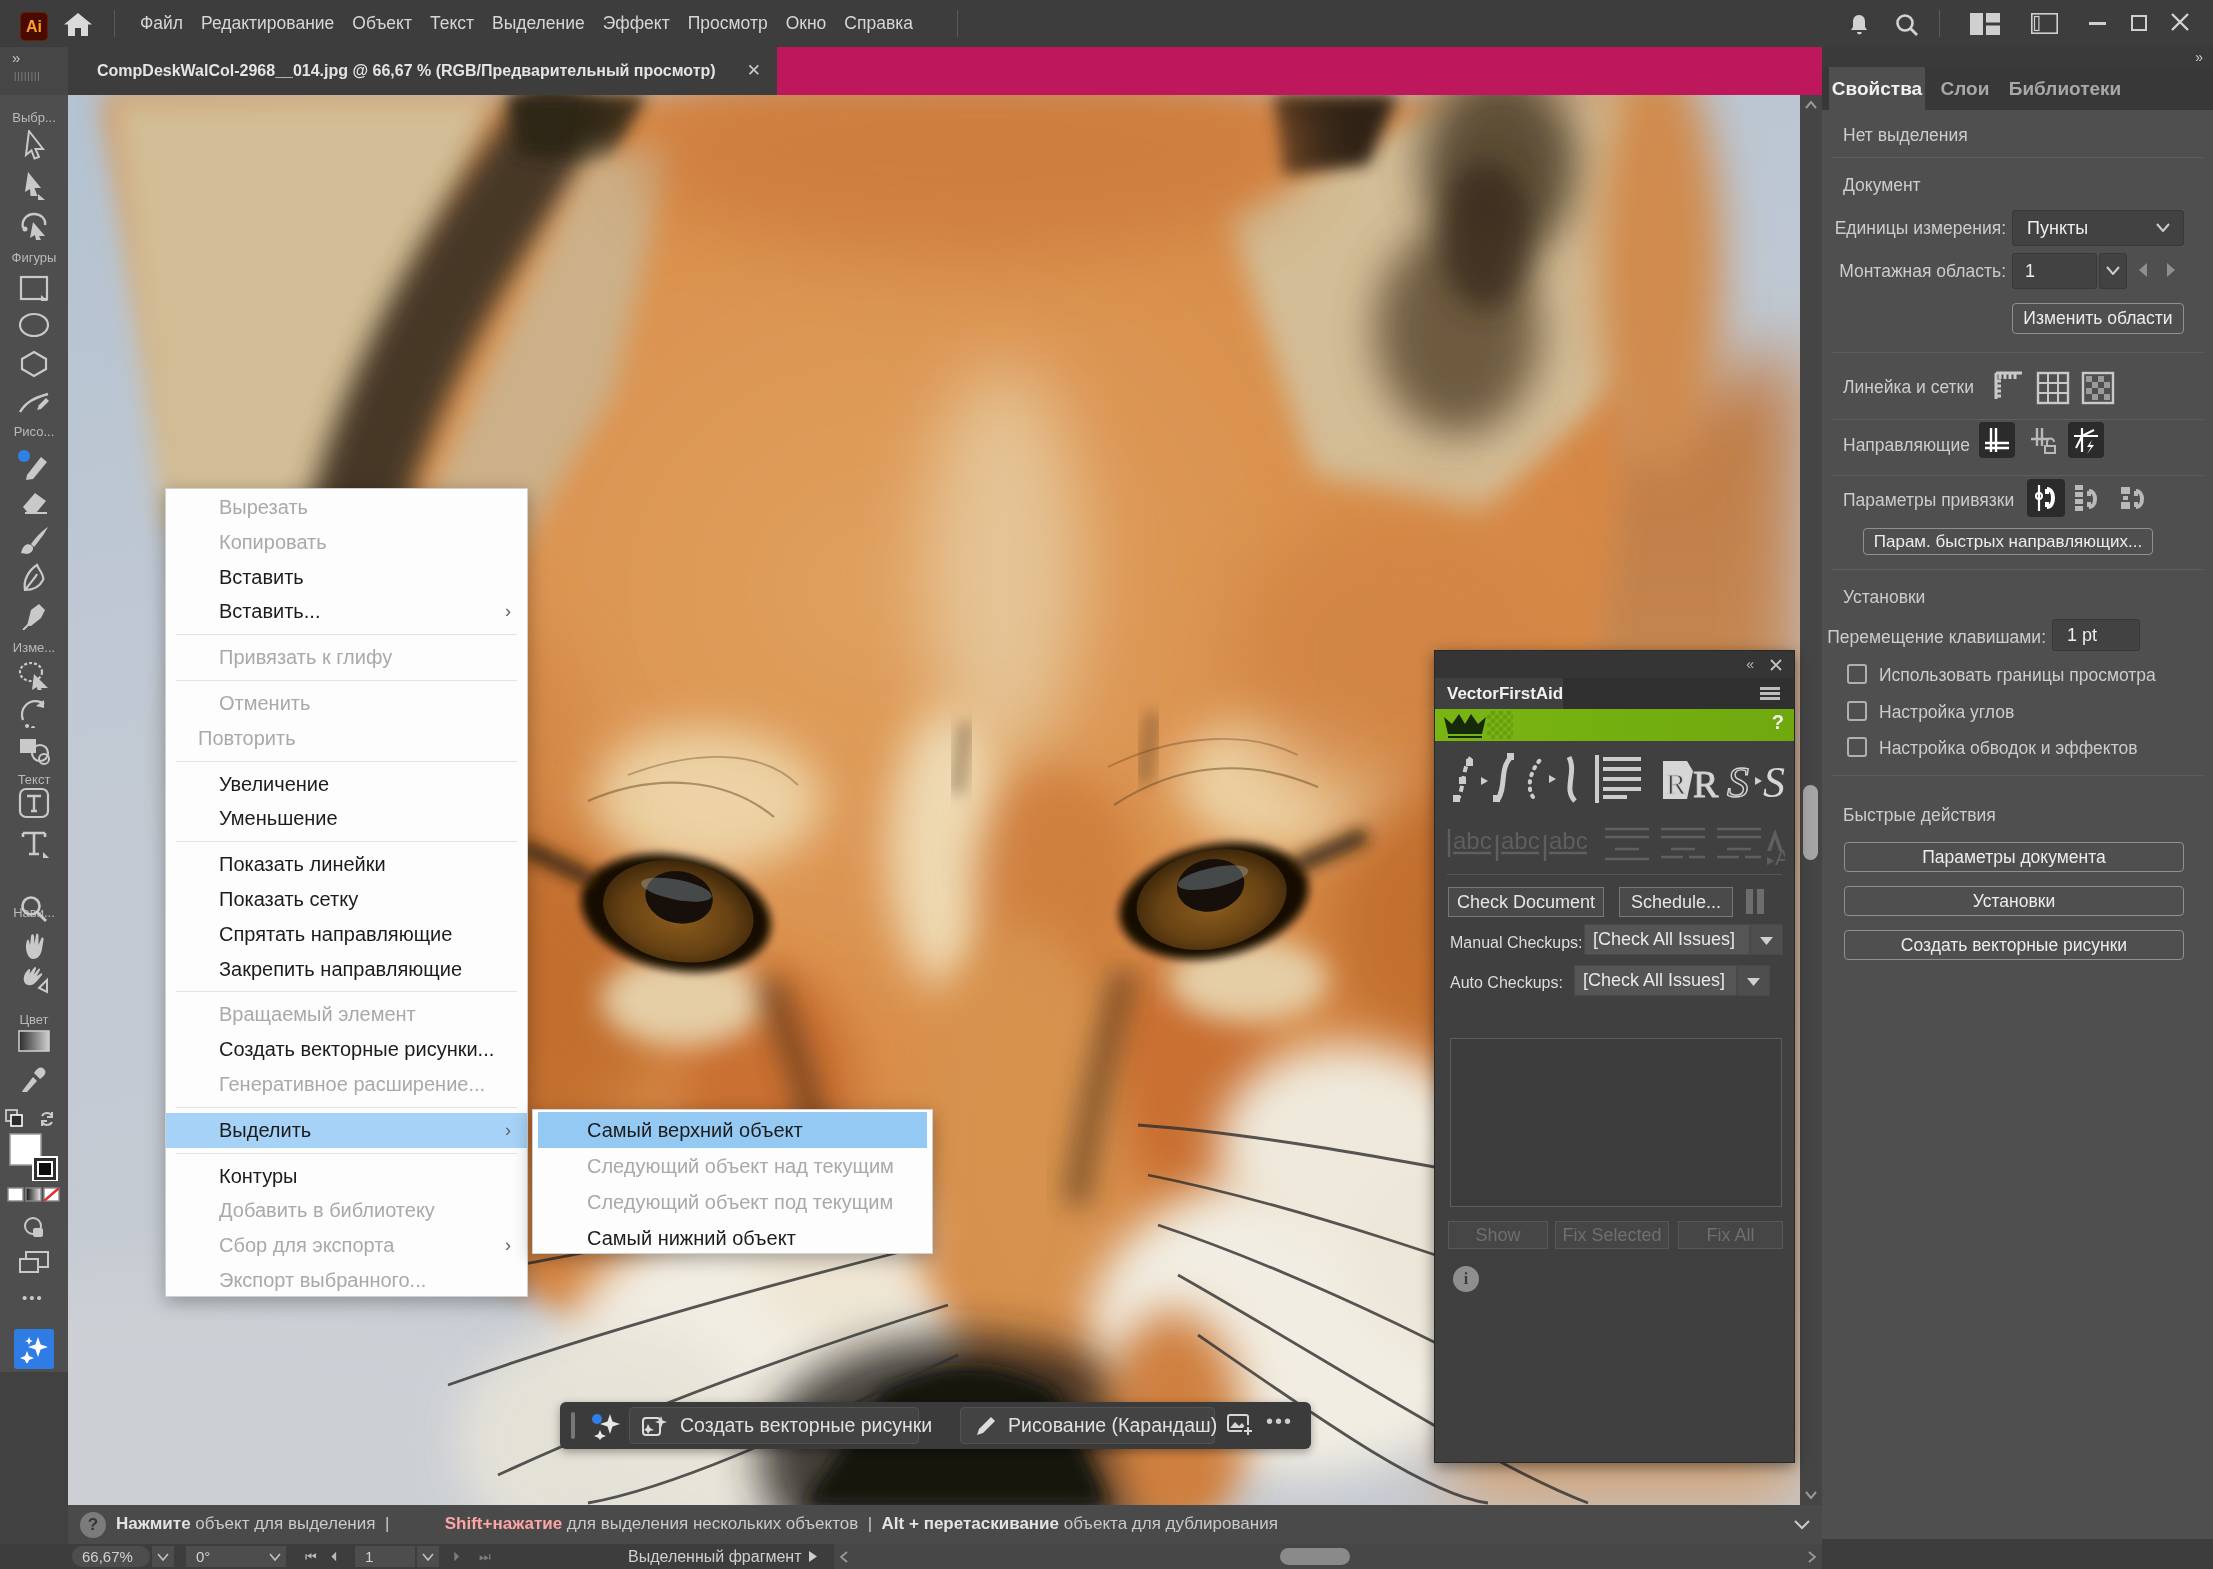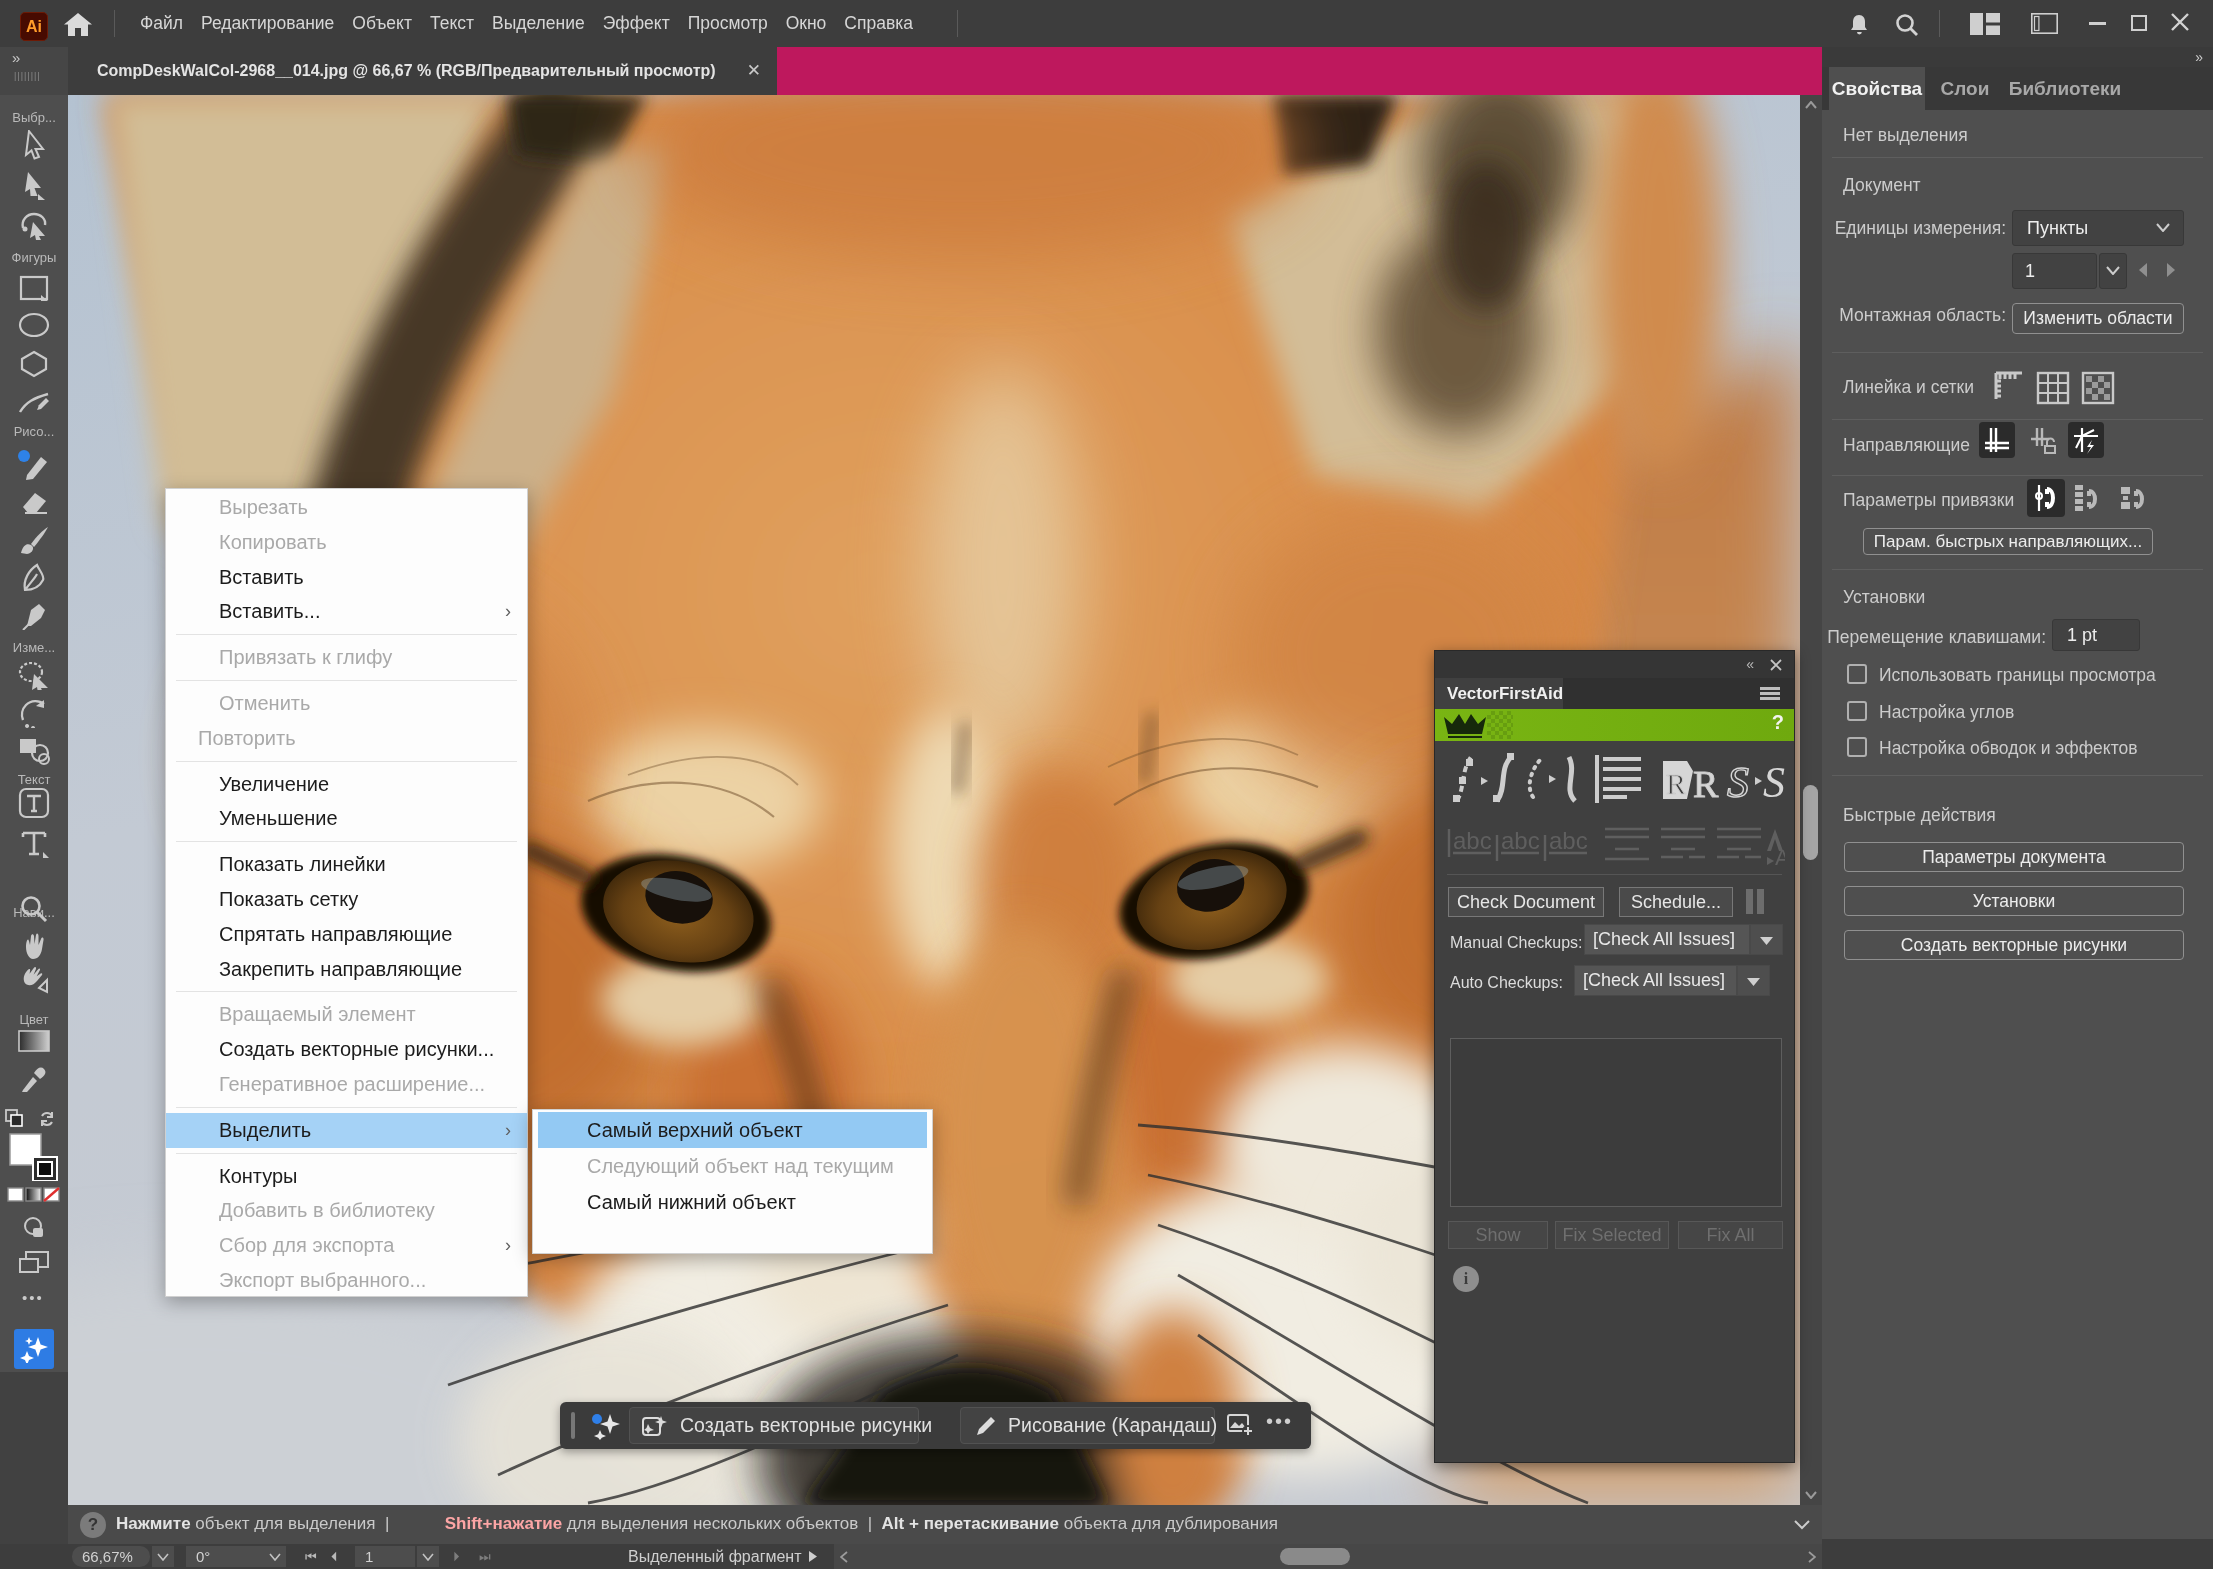--- a/index.html
+++ b/index.html
@@ -369,21 +369,21 @@
   <div style="position:absolute;left:103px;top:20px;width:80px;height:43px;color:#a8a8a8;font-size:19px;font-weight:bold;text-align:center;line-height:43px;">Слои</div>
   <div style="position:absolute;left:183px;top:20px;width:120px;height:43px;color:#a8a8a8;font-size:19px;font-weight:bold;text-align:center;line-height:43px;">Библиотеки</div>
   <div class="rlbl" style="left:21px;top:78px;">Нет выделения</div>
   <div style="position:absolute;left:10px;top:110px;width:371px;height:1px;background:#5e5e5e;"></div>
   <div class="rlbl" style="left:21px;top:128px;">Документ</div>
   <div class="rlbl" style="left:0px;width:184px;text-align:right;top:171px;">Единицы измерения:</div>
   <div class="ddark" style="left:190px;top:163px;width:172px;height:36px;line-height:34px;padding-left:14px;">Пункты</div>
   <svg style="position:absolute;left:334px;top:176px" width="14" height="9" viewBox="0 0 14 9">
         <path d="M1 1 L7 8 L13 1" stroke="#cccccc" stroke-width="2" fill="none"></path>
       </svg>
-  <div class="rlbl" style="left:0px;width:184px;text-align:right;top:214px;margin-top:44px;">Монтажная область:</div>
+  <div class="rlbl" style="left:0px;width:184px;text-align:right;top:214px;">Монтажная область:</div>
   <div class="ddark" style="left:190px;top:206px;width:85px;height:36px;line-height:34px;padding-left:12px;">1</div>
   <div class="ddark" style="left:277px;top:206px;width:28px;height:36px;"></div>
   <svg style="position:absolute;left:284px;top:219px" width="14" height="9" viewBox="0 0 14 9">
         <path d="M1 1 L7 8 L13 1" stroke="#cccccc" stroke-width="2" fill="none"></path>
       </svg>
   <svg style="position:absolute;left:315px;top:215px" width="12" height="16" viewBox="0 0 12 16">
         <path d="M10 1 L2 8 L10 15 Z" fill="#8f8f8f"></path>
       </svg>
   <svg style="position:absolute;left:343px;top:215px" width="12" height="16" viewBox="0 0 12 16">
         <path d="M2 1 L10 8 L2 15 Z" fill="#8f8f8f"></path>
@@ -662,15 +662,16 @@
         <div style="position:absolute;left:10px;right:10px;top:5px;height:1px;background:#e3e3e3;"></div>
       </div>
       <div style="position:relative;height:34.8px;line-height:34.8px;padding-left:53px;font-size:20px;color:#1c1c1c;">Контуры</div>
       <div style="position:relative;height:34.8px;line-height:34.8px;padding-left:53px;font-size:20px;color:#a9a9a9;">Добавить в библиотеку</div>
       <div style="position:relative;height:34.8px;line-height:34.8px;padding-left:53px;font-size:20px;color:#a9a9a9;">Сбор для экспорта<span style="position:absolute;right:16px;color:#5f5f5f;font-size:18px;">›</span></div>
       <div style="position:relative;height:34.8px;line-height:34.8px;padding-left:53px;font-size:20px;color:#a9a9a9;">Экспорт выбранного...</div>
     </div>
     <div style="position:absolute;left:532px;top:1109px;width:401px;height:145px;background:#fdfdfd;border:1px solid #d0d0d0;box-shadow:0 5px 18px rgba(0,0,0,0.3);padding-top:2px;">
       <div style="position:relative;height:36px;line-height:36px;padding-left:49px;font-size:20px;color:#1c1c1c;background:#93c9f3;margin:0 5px;">Самый верхний объект</div>
       <div style="position:relative;height:36px;line-height:36px;padding-left:49px;font-size:20px;color:#a9a9a9;margin:0 5px;">Следующий объект над текущим</div>
+      <div style="position:relative;height:36px;line-height:36px;padding-left:49px;font-size:20px;color:#a9a9a9;margin:0 5px;">Следующий объект под текущим</div>
       <div style="position:relative;height:36px;line-height:36px;padding-left:49px;font-size:20px;color:#1c1c1c;margin:0 5px;">Самый нижний объект</div>
     </div>
   </div>
 
 </body></html>

